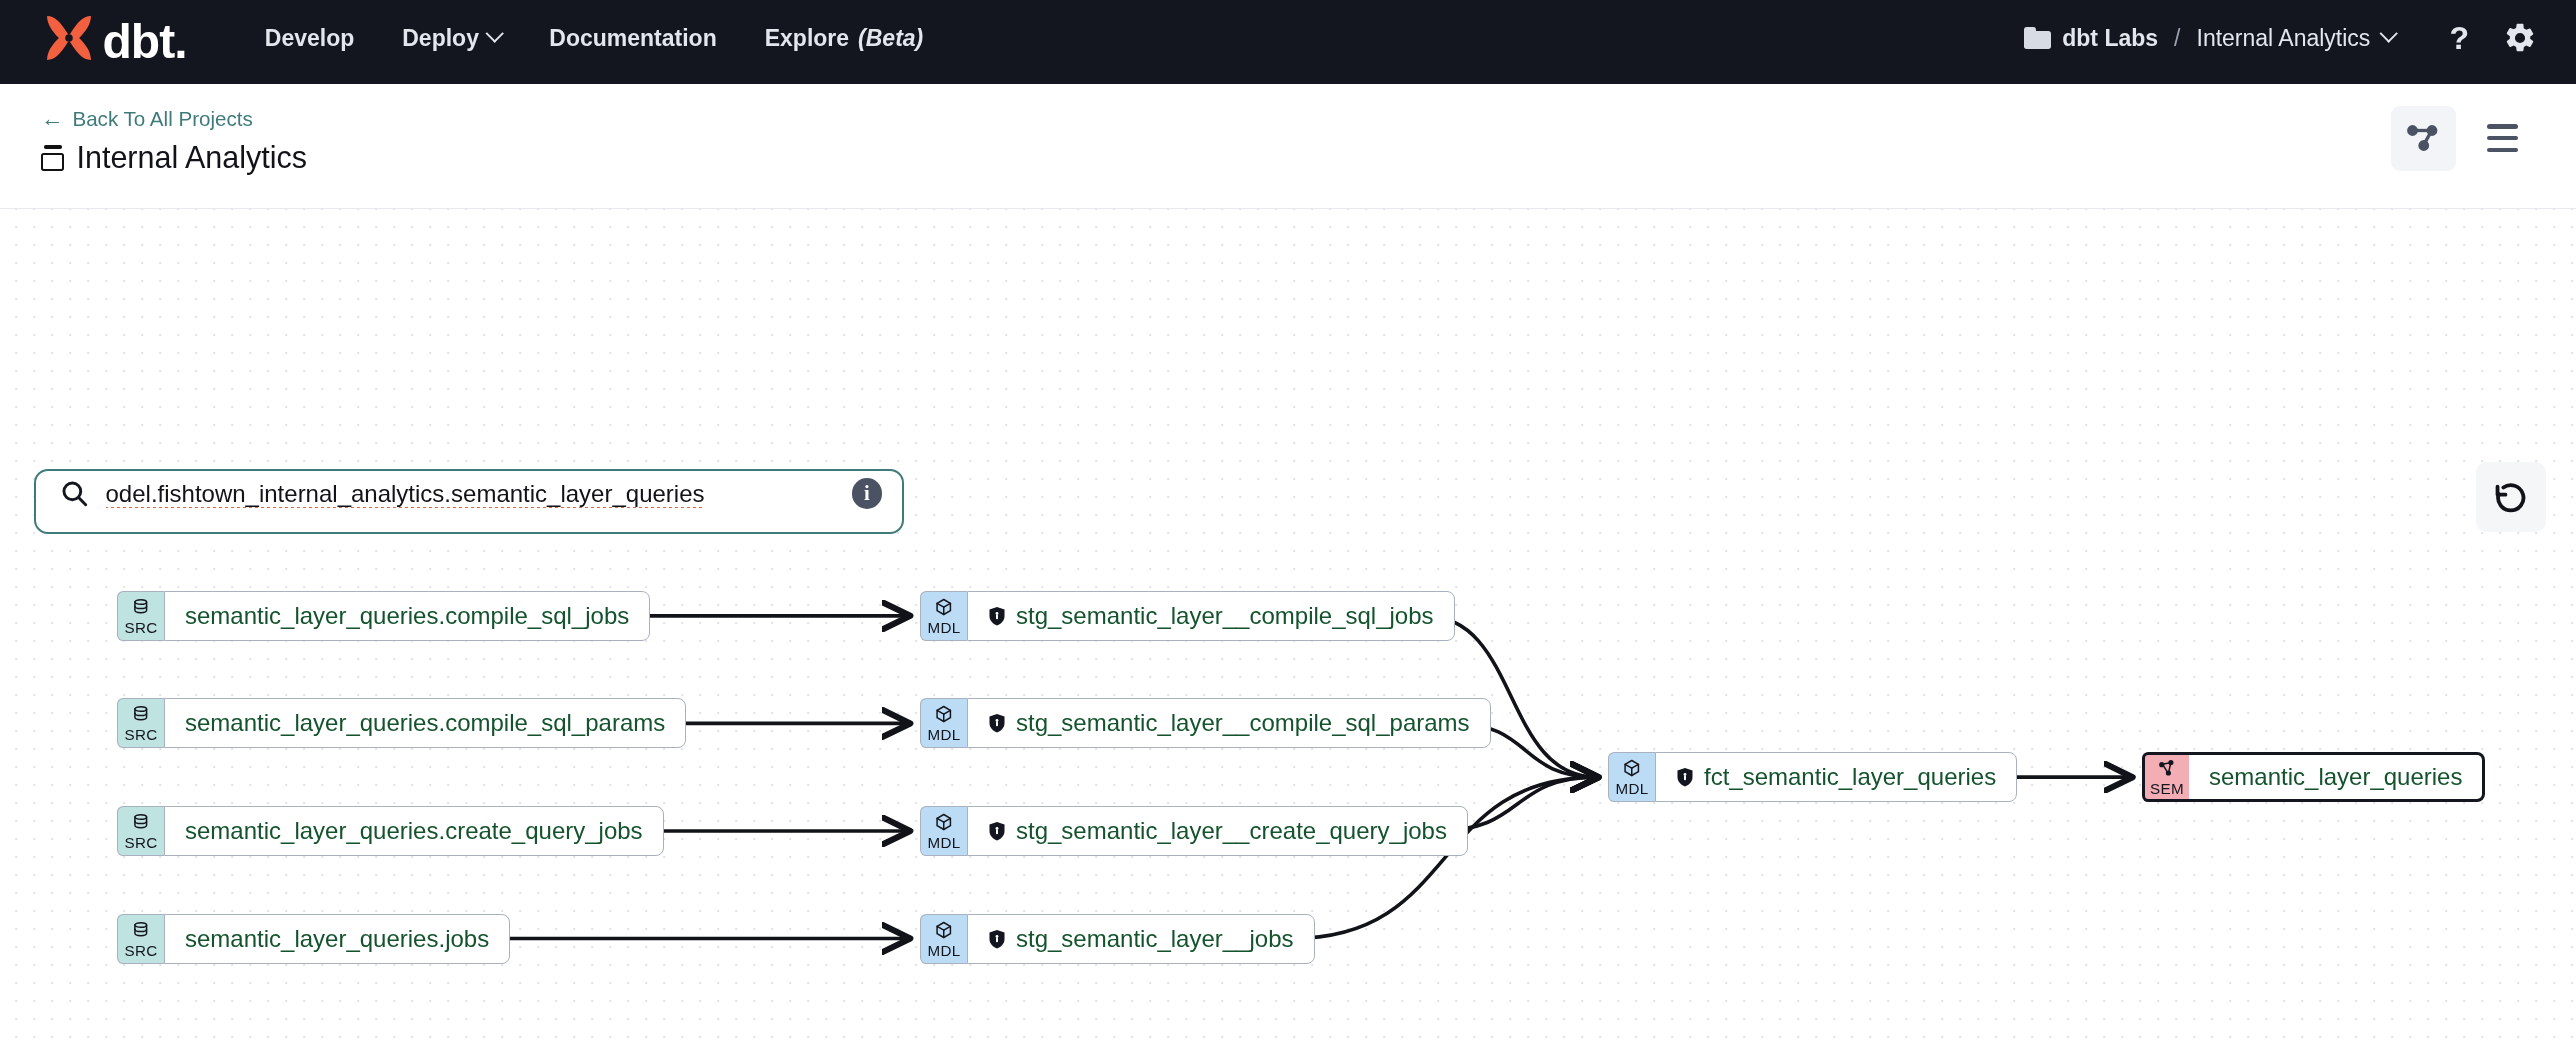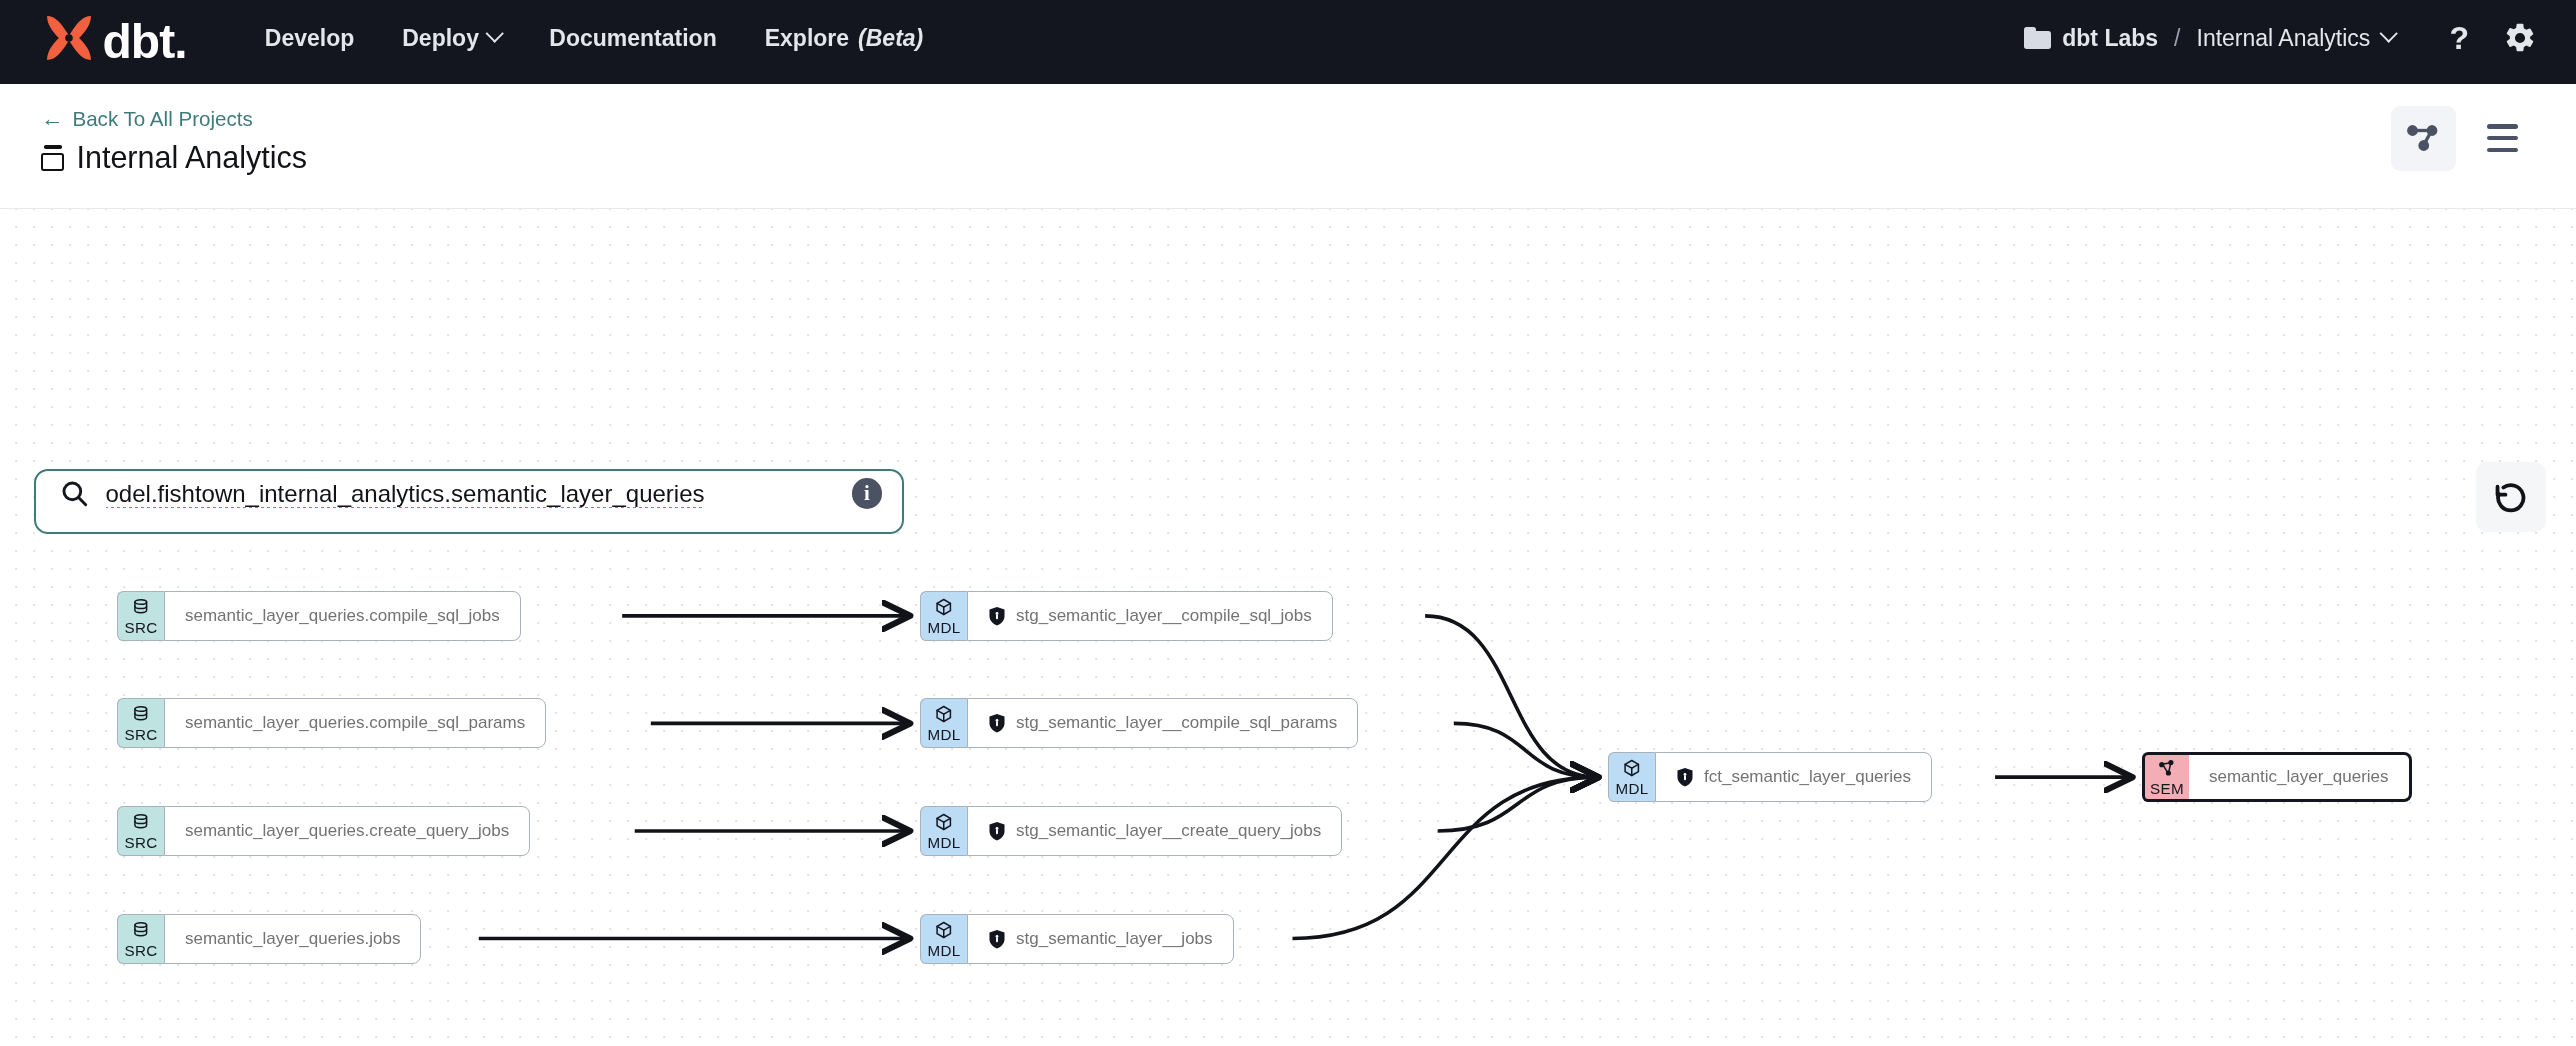--- a/index.html
+++ b/index.html
@@ -170,21 +170,21 @@
   .node-body {
     background: #ffffff;
     border: 1.8px solid #A9B0BE;
     border-radius: 0 8px 8px 0;
     display: flex; align-items: center;
     padding: 0 20px;
     gap: 10px;
     white-space: nowrap;
     cursor: pointer;
   }
-  .node-label { font-size: 17px; color: #737373; }
+  .node-label { font-size: 24px; color: #14532d; }
   .node.selected .node-body { border: 3.6px solid #14161F; border-left: none; }
   .node.selected .node-badge { border-color: #14161F; border-width: 3.6px; border-right: none; }
 
   .shield-ico { flex: 0 0 auto; display:flex; }
 </style>
 </head>
 <body>
 
 <div class="topnav">
 

